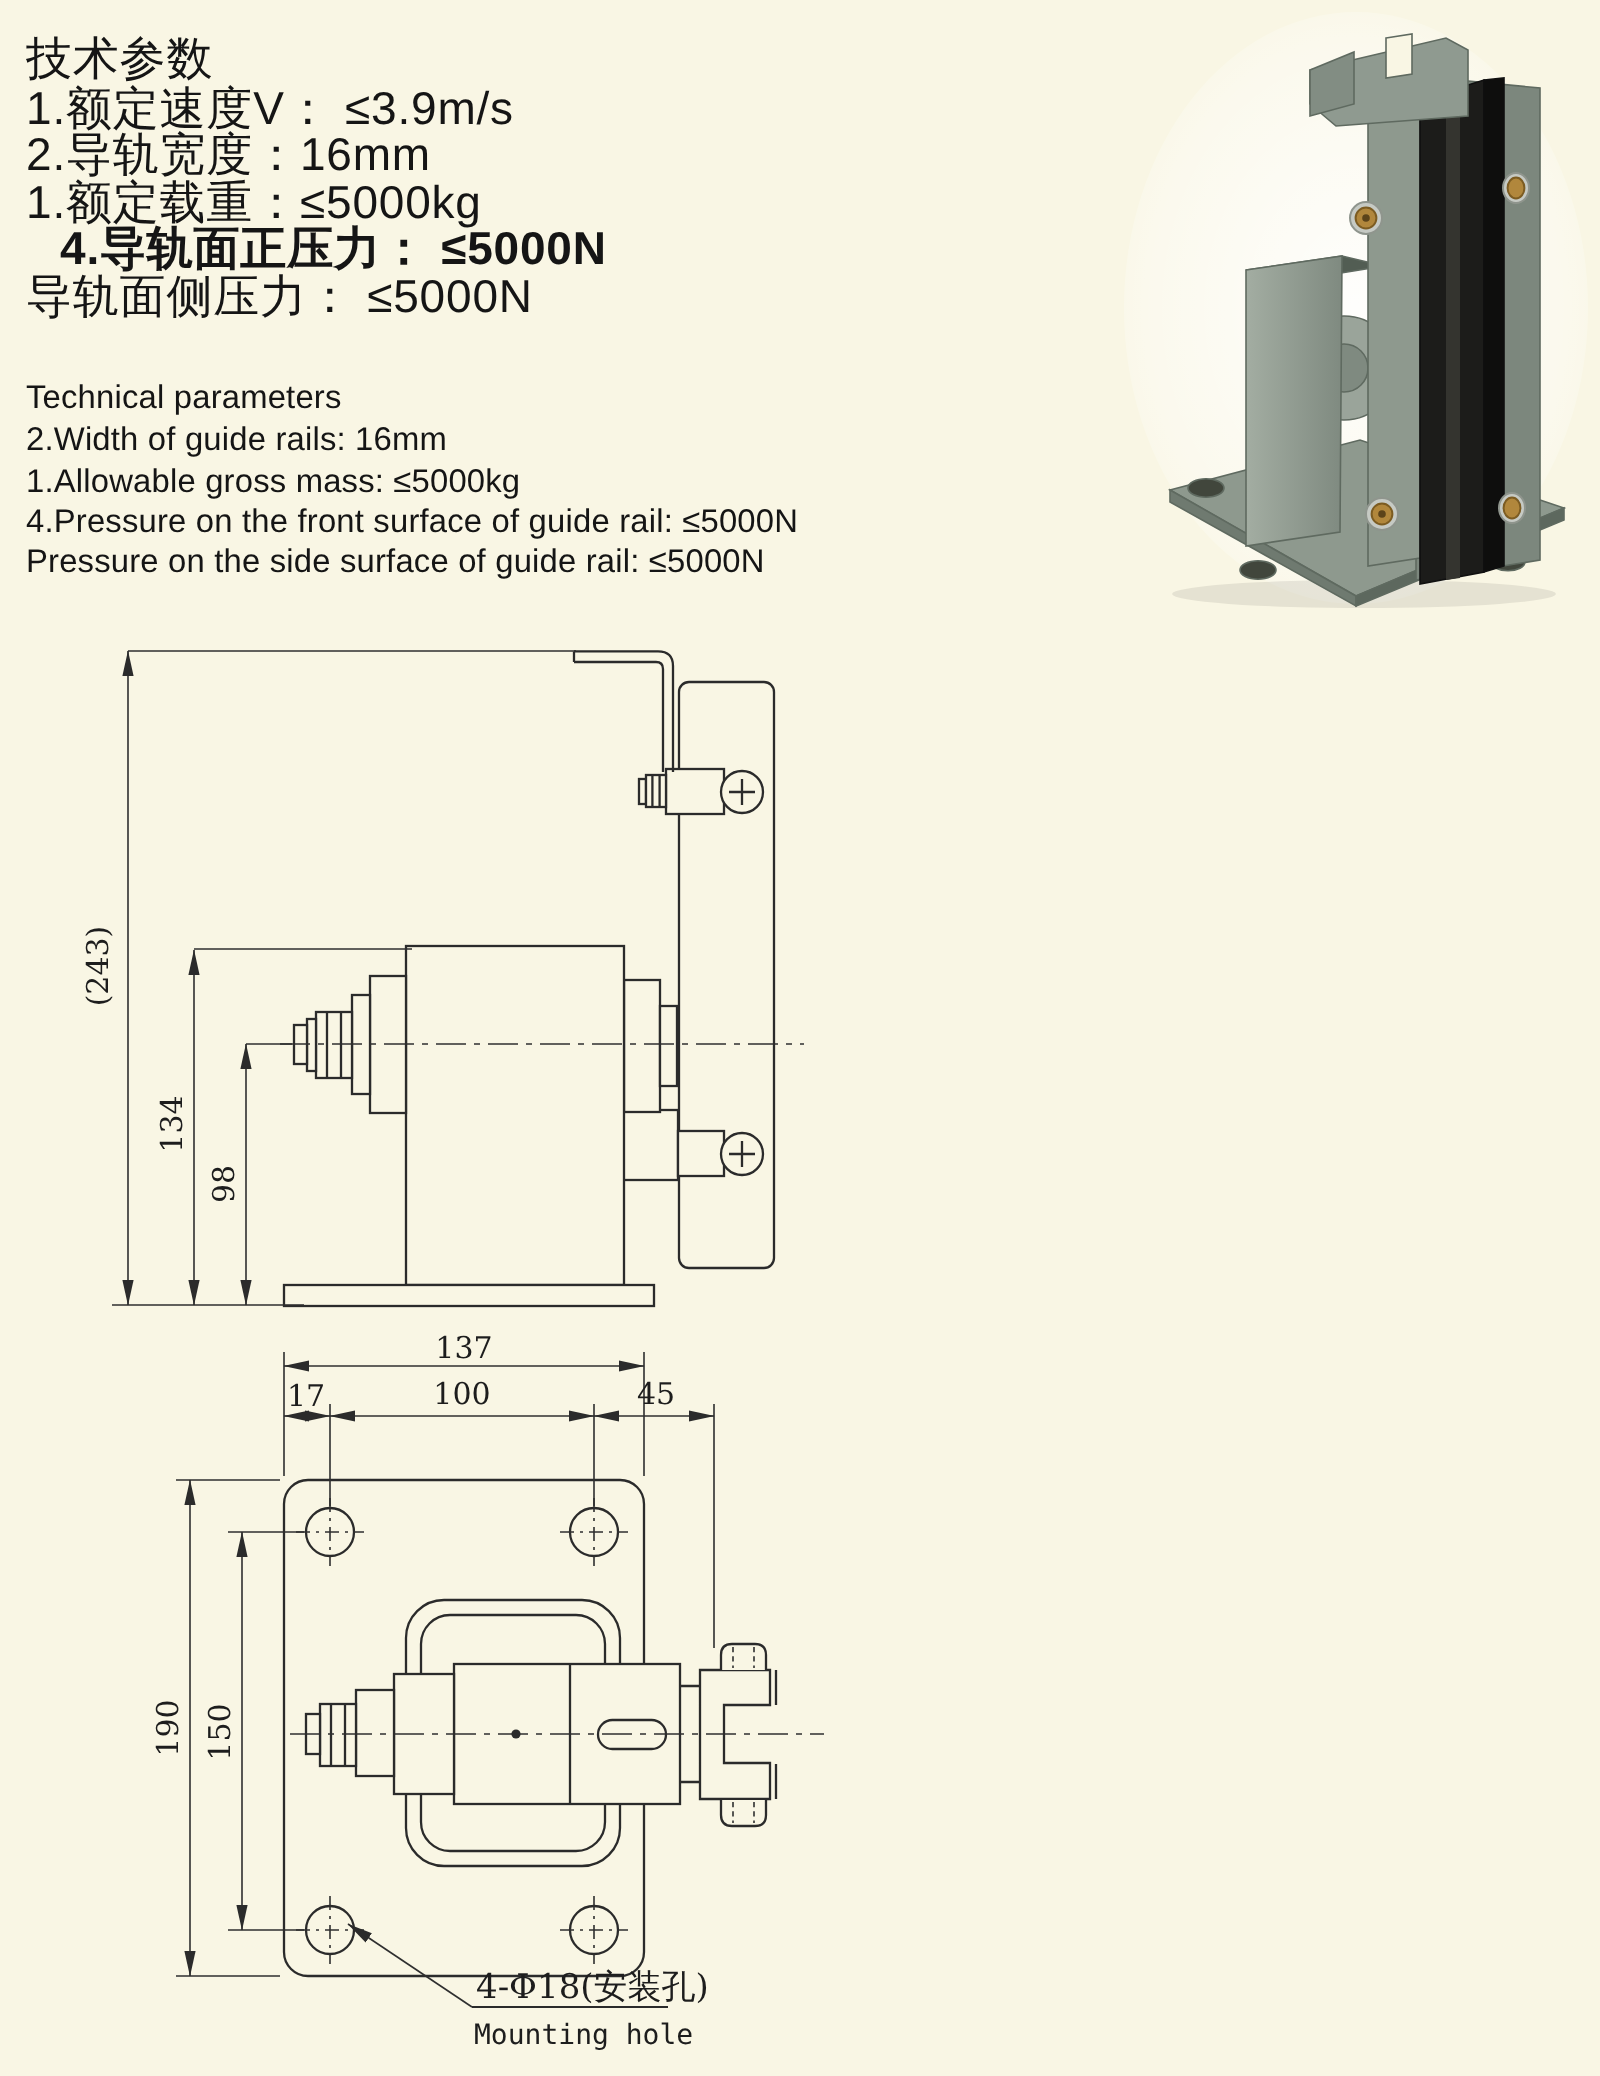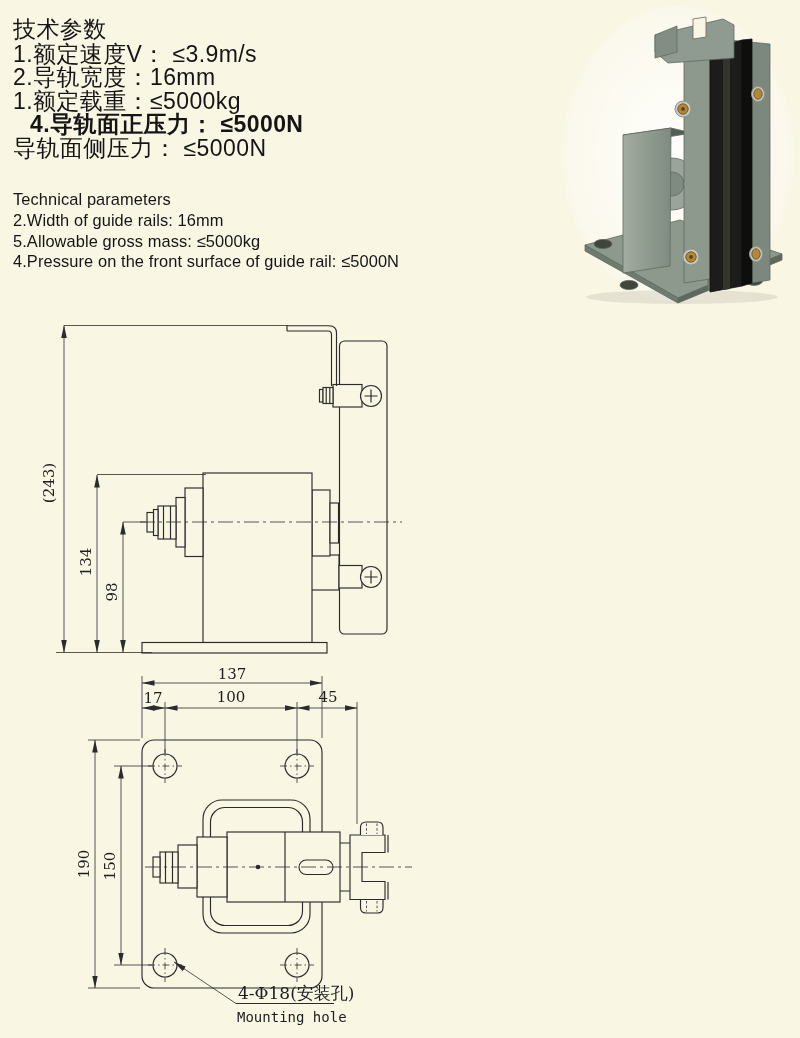--- a/index.html
+++ b/index.html
@@ -28,22 +28,23 @@
   <div class="line">1.额定速度V： ≤3.9m/s</div>
   <div class="line">2.导轨宽度：16mm</div>
   <div class="line">1.额定载重：≤5000kg</div>
   <div class="line">4.导轨面正压力： ≤5000N</div>
   <div class="line">导轨面侧压力： ≤5000N</div>
 </div>
 
 <div class="specs specs-en">
   <div class="title">Technical parameters</div>
   <div class="line">2.Width of guide rails: 16mm</div>
-  <div class="line">5.Allowable gross mass: ≤5000kg</div>
+  <div class="line">1.Allowable gross mass: ≤5000kg</div>
   <div class="line">4.Pressure on the front surface of guide rail: ≤5000N</div>
+  <div class="line">Pressure on the side surface of guide rail: ≤5000N</div>
 </div>
 
 <svg style="position:absolute;left:560px;top:2px;" width="236" height="302" viewBox="0 0 236 302">
   <defs>
     <radialGradient id="glow" cx="50%" cy="50%" r="60%">
       <stop offset="0%" stop-color="#ffffff" stop-opacity=".9"></stop>
       <stop offset="75%" stop-color="#ffffff" stop-opacity=".35"></stop>
       <stop offset="100%" stop-color="#ffffff" stop-opacity="0"></stop>
     </radialGradient>
     <linearGradient id="met1" x1="0" y1="0" x2="1" y2="0">

